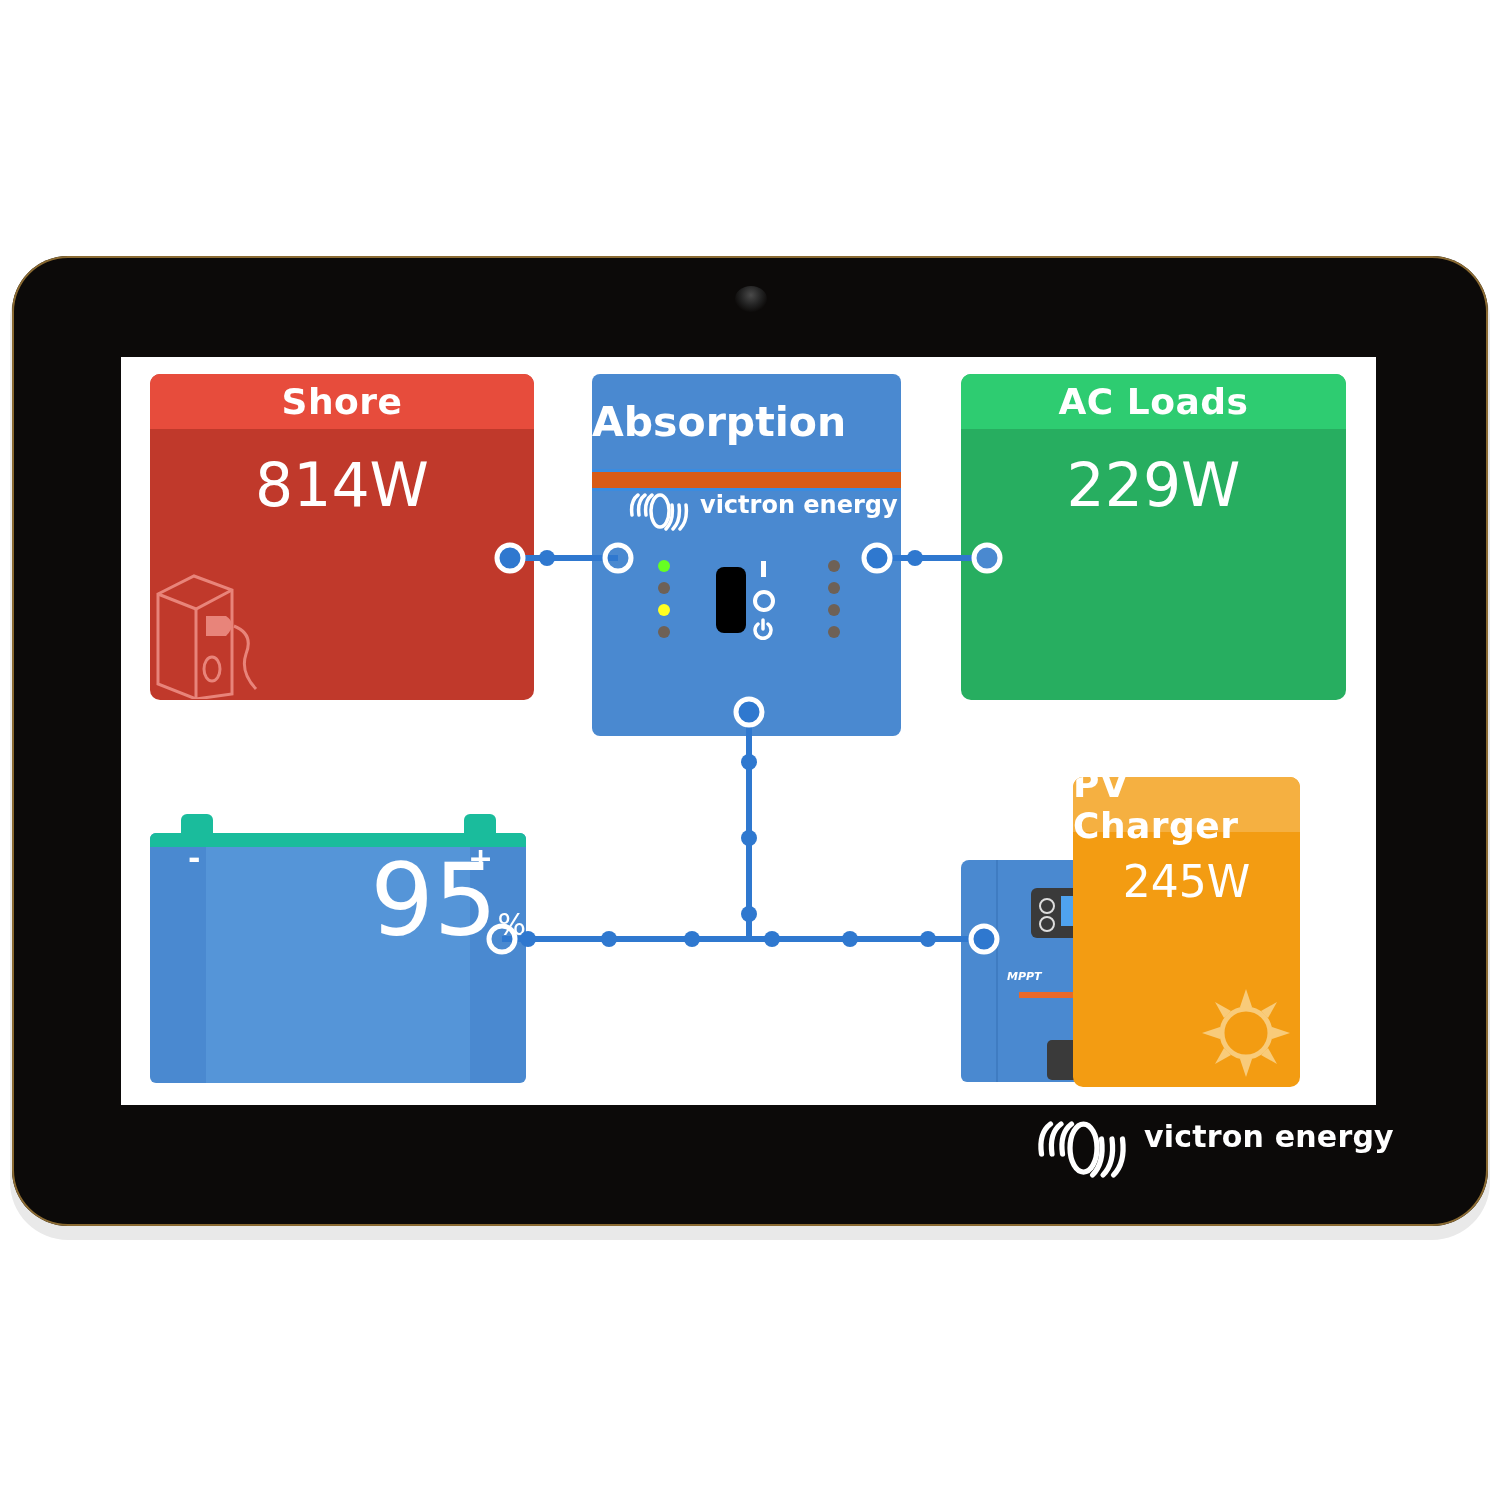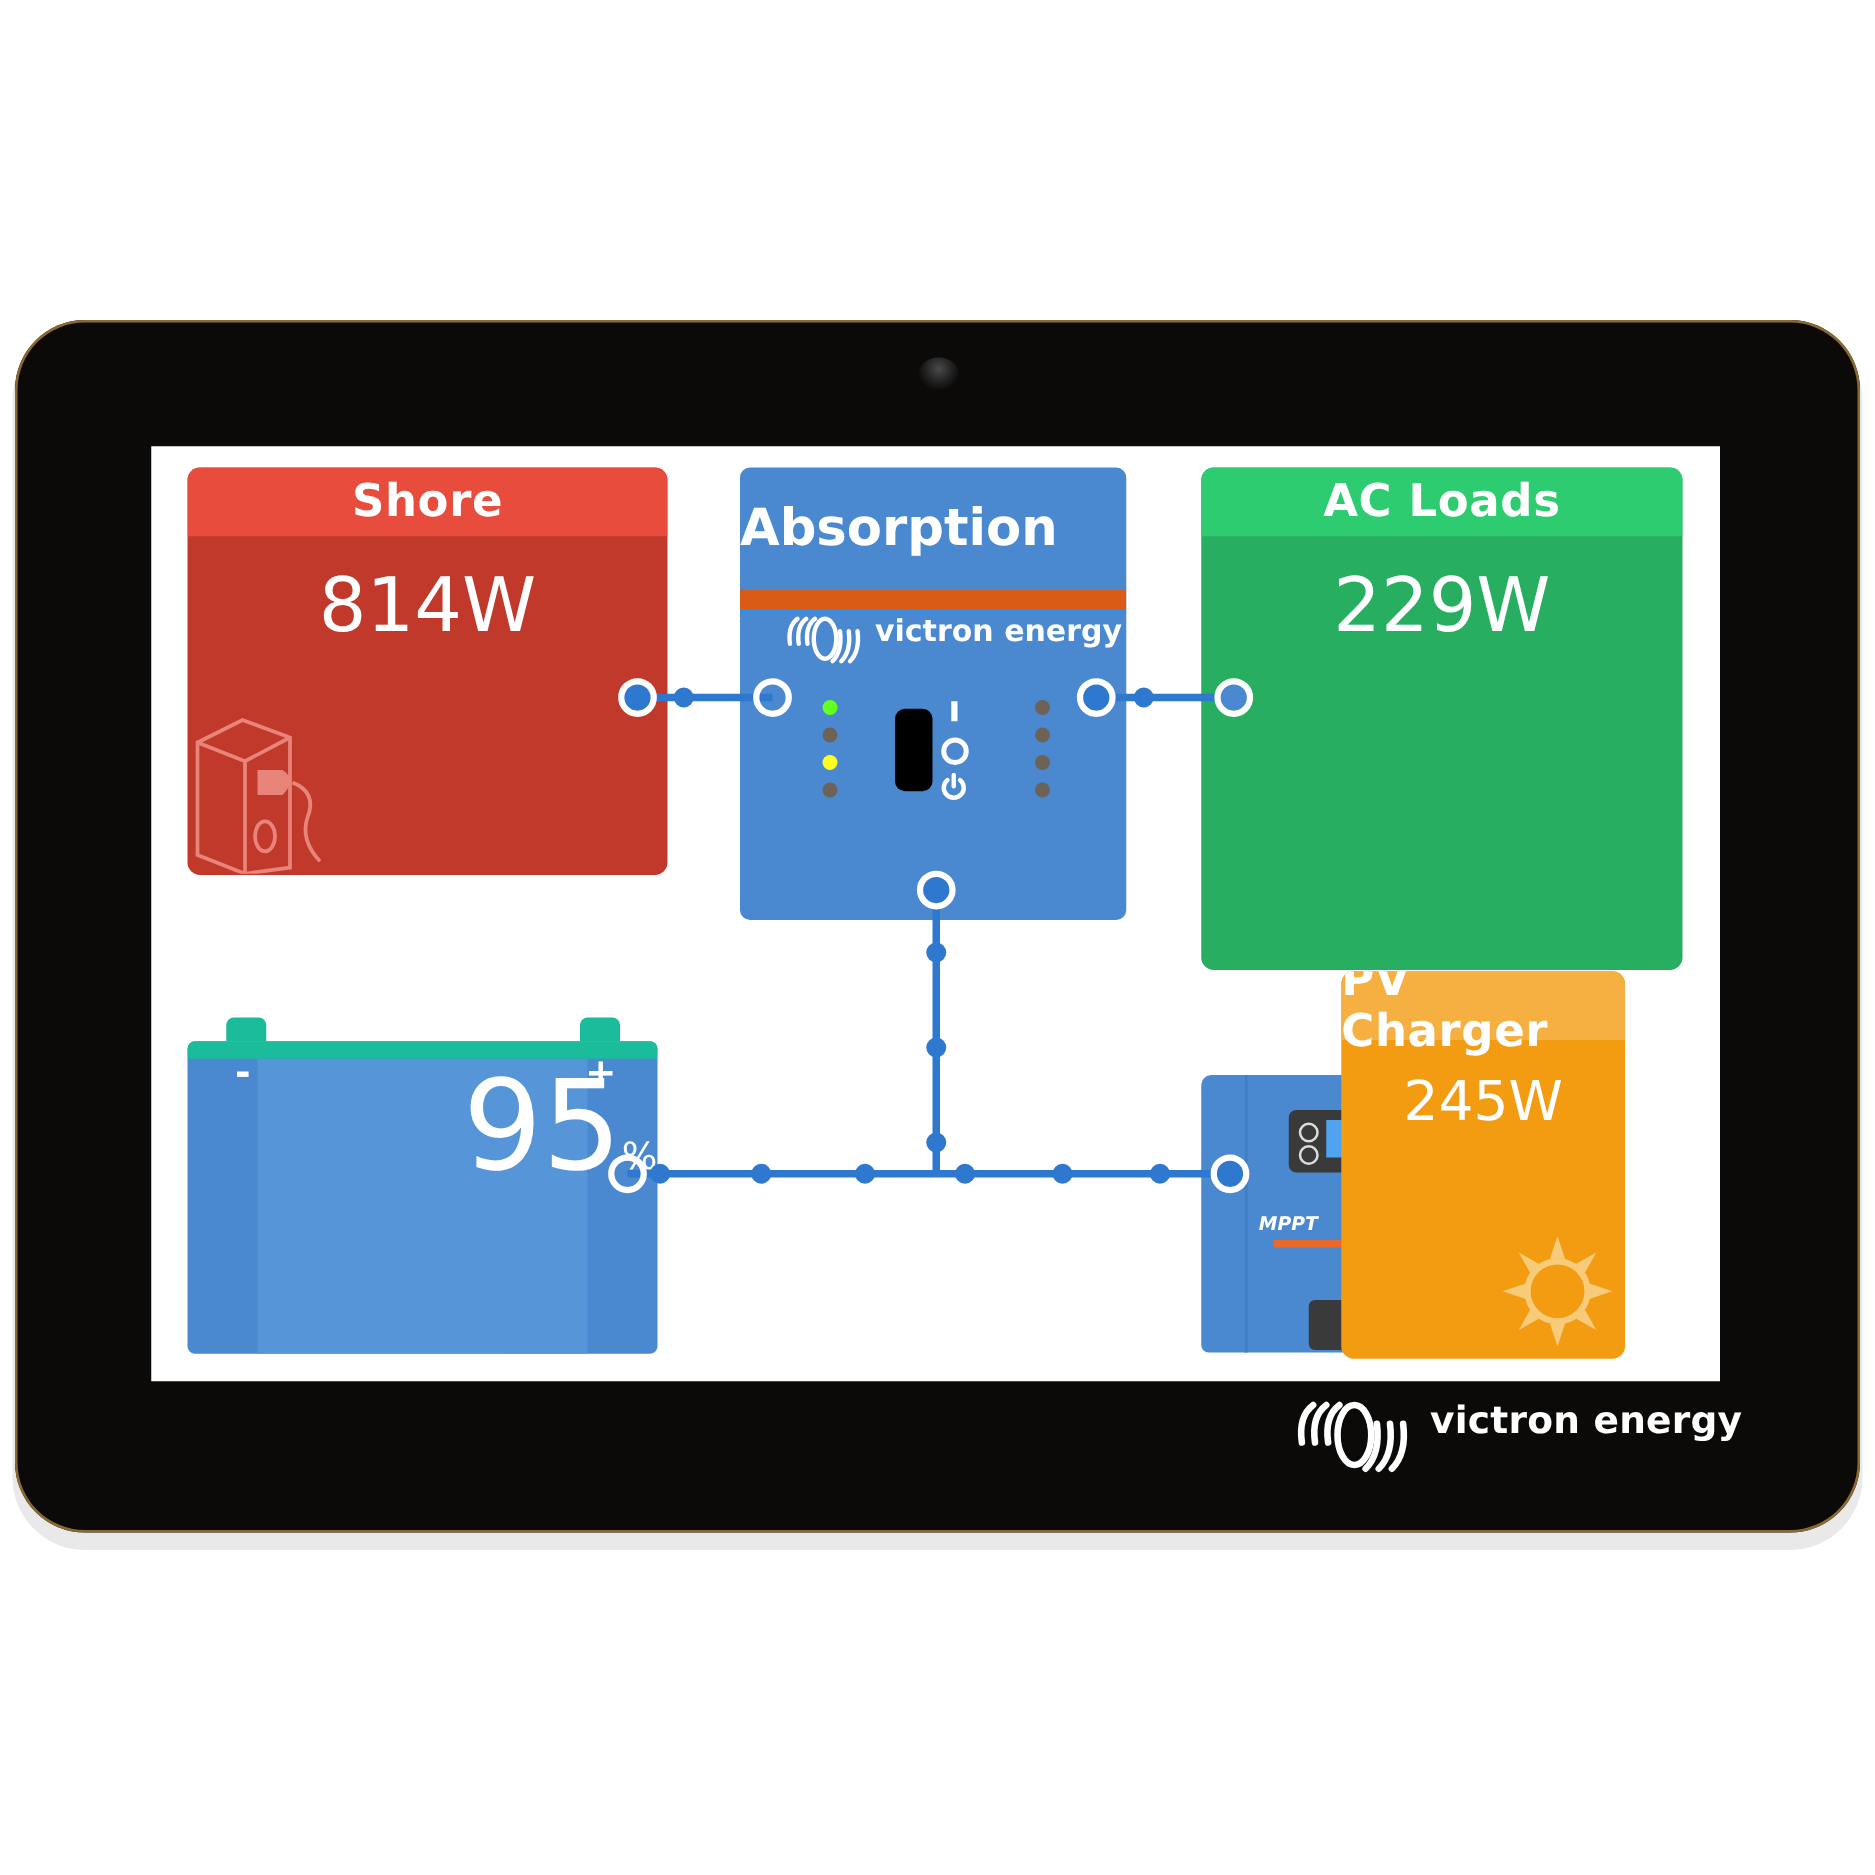--- a/index.html
+++ b/index.html
@@ -12,21 +12,21 @@
 
   .screen { position: absolute; left: 121px; top: 357px; width: 1255px; height: 748px; background: #ffffff; overflow: hidden; }
 
   
   .tile { position: absolute; border-radius: 10px; overflow: hidden; color: #fff; }
   .tile .hdr { height: 55px; display: flex; align-items: center; justify-content: center; font-weight: bold; font-size: 36px; letter-spacing: 0.5px; }
   .tile .val { text-align: center; font-size: 60px; margin-top: 16px; line-height: 80px; }
 
   .shore { left: 29px; top: 17px; width: 384px; height: 326px; background: #c0392b; }
   .shore .hdr { background: #e74c3c; }
-  .acloads { left: 840px; top: 17px; width: 385px; height: 402px; background: #27ae60; }
+  .acloads { left: 840px; top: 17px; width: 385px; height: 326px; background: #27ae60; }
   .acloads .hdr { background: #2ecc71; }
   .pv { left: 952px; top: 420px; width: 227px; height: 310px; background: #f39c12; z-index: 3; }
   .pv .hdr { background: #f5b041; font-size: 36px; }
   .pv .val { font-size: 44px; margin-top: 10px; }
 
   .inverter { left: 471px; top: 17px; width: 309px; height: 362px; background: #4a89d0; border-radius: 8px; }
   .inverter .title { font-weight: bold; font-size: 41px; padding-top: 24px; line-height: 48px; }
   .inverter .stripe { position: absolute; left: 0; right: 0; top: 95px; height: 16px; background: #d95b16; border-top: 3px solid #3a8ce0; border-bottom: 3px solid #3a8ce0; }
   .inverter .brand { position: absolute; left: 34px; top: 115px; display: flex; align-items: flex-start; gap: 4px; }
   .inverter .brand-text { font-size: 24px; font-weight: bold; color: #fff; margin-top: 2px; }
@@ -47,21 +47,21 @@
   .battery .soc .pct { font-size: 30px; }
   .battery .pw { position: absolute; left: 0; right: 0; top: 128px; text-align: center; font-size: 36px; }
   .battery .vi { position: absolute; left: 0; right: 0; top: 178px; text-align: center; font-size: 36px; word-spacing: 18px; }
 
   .mppt { position: absolute; left: 840px; top: 503px; width: 130px; height: 222px; background: #4a89d0; border-radius: 8px 0 0 6px; z-index: 2; }
   .mppt .edge { position: absolute; left: 35px; top: 0; bottom: 0; width: 2px; background: #3f7cc2; }
   .mppt .disp { position: absolute; left: 70px; top: 28px; width: 50px; height: 50px; background: #3a3a3a; border-radius: 6px; }
   .mppt .disp .lcd { position: absolute; right: 4px; top: 8px; width: 16px; height: 30px; background: #4fa3ef; }
   .mppt .disp .b1, .mppt .disp .b2 { position: absolute; left: 8px; width: 12px; height: 12px; border-radius: 50%; border: 2px solid #ddd; }
   .mppt .disp .b1 { top: 10px; } .mppt .disp .b2 { top: 28px; }
-  .mppt .lbl { position: absolute; left: 46px; font-size: 15px; font-weight: bold; color: #fff; font-style: italic; }
+  .mppt .lbl { position: absolute; left: 46px; font-size: 11px; font-weight: bold; color: #fff; font-style: italic; }
   .mppt .orange { position: absolute; left: 58px; top: 132px; width: 72px; height: 6px; background: #e8692a; }
   .mppt .port { position: absolute; left: 86px; top: 180px; width: 40px; height: 40px; background: #3a3a3a; border-radius: 5px; }
 
   .sun { position: absolute; right: 8px; bottom: 8px; width: 92px; height: 92px; }
 
   .flow { position: absolute; left: 0; top: 0; width: 1255px; height: 748px; z-index: 4; pointer-events: none; }
 
   .bezel-logo { position: absolute; left: 1032px; top: 1115px; display: flex; align-items: flex-start; gap: 6px; }
   .bezel-logo .brand-text { color: #fff; font-weight: bold; font-size: 30px; margin-top: 4px; letter-spacing: 0.2px; }
 </style>

